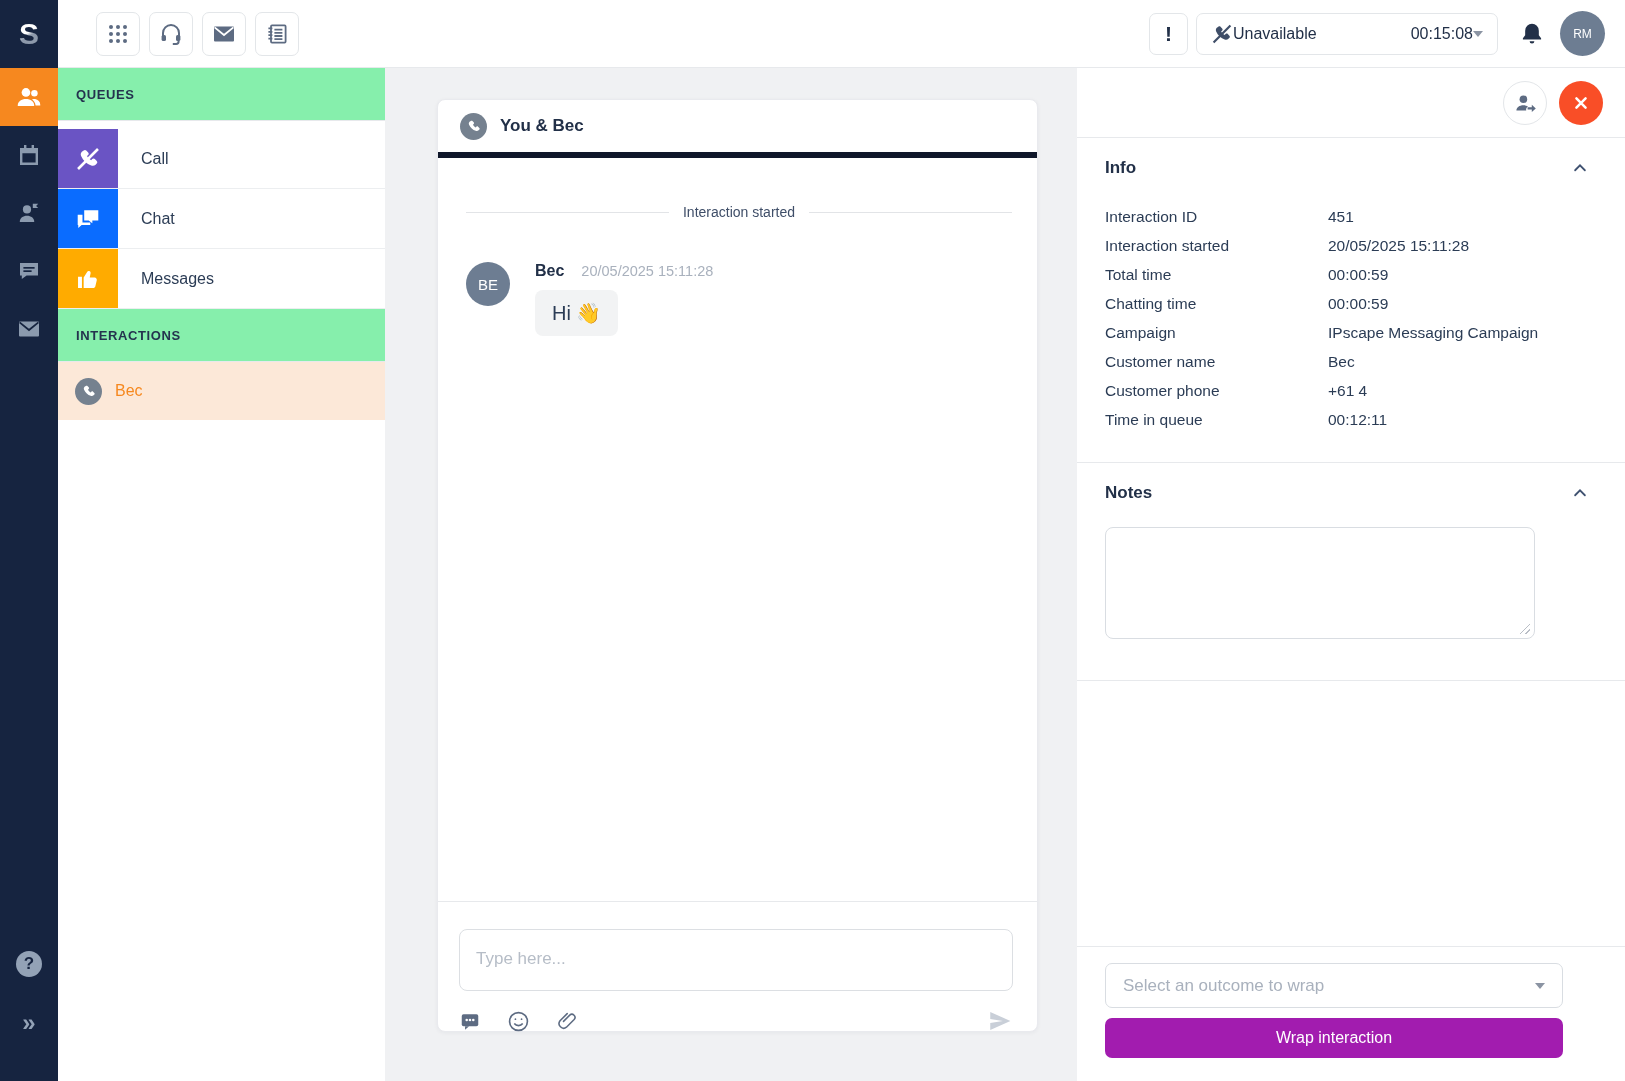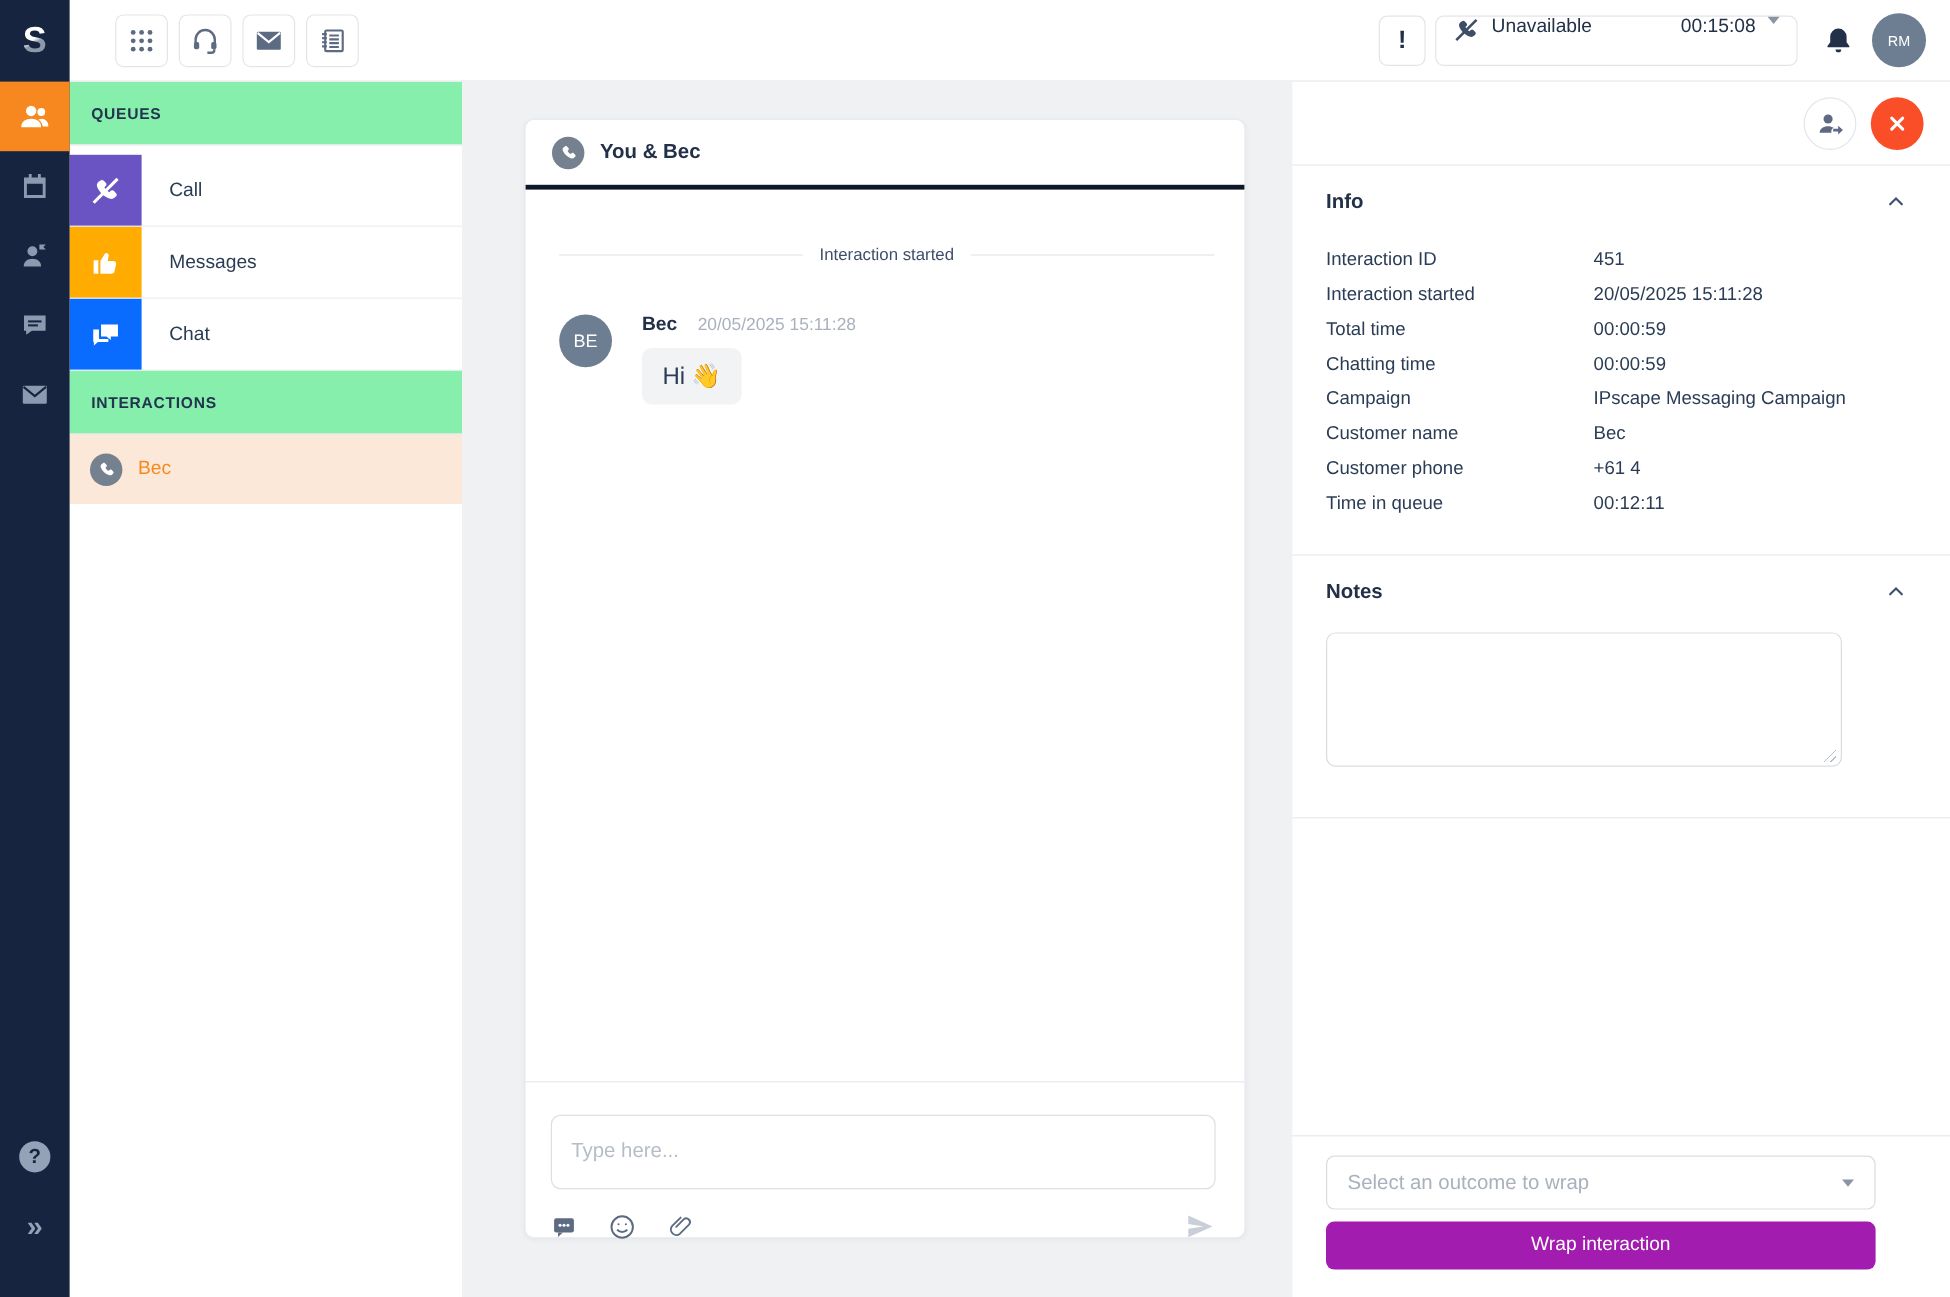--- a/index.html
+++ b/index.html
@@ -19,21 +19,21 @@
   .rail-item.active { background:#f6881f; color:#ffffff; }
   .rail-bottom { margin-top:auto; display:flex; flex-direction:column; align-items:center; gap:34px; padding-bottom:46px; }
   .help-bubble { width:26px; height:26px; border-radius:50%; background:#93a2b6; color:#162440; font-weight:bold; font-size:17px; display:flex; align-items:center; justify-content:center; }
   .expand-glyph { color:#93a2b6; font-size:24px; font-weight:bold; line-height:1; }
 
   
   .topbar { position:absolute; left:58px; top:0; right:0; height:68px; background:#fff; border-bottom:1px solid #e7e9ec; display:flex; align-items:center; padding:0 20px 0 38px; z-index:5; }
   .app-btn { width:44px; height:44px; border:1px solid #e3e6e9; border-radius:7px; background:#fff; display:flex; align-items:center; justify-content:center; color:#5d6b82; margin-right:9px; cursor:pointer; }
   .topbar-right { margin-left:auto; display:flex; align-items:center; }
   .alert-btn { width:39px; height:42px; border:1px solid #e3e6e9; border-radius:7px; background:#fff; color:#223048; font-size:21px; font-weight:bold; display:flex; align-items:center; justify-content:center; margin-right:8px; cursor:pointer; }
-  .status-pill { width:302px; height:42px; border:1px solid #e3e6e9; border-radius:7px; background:#fff; display:flex; align-items:flex-start; padding:0 14px; gap:10px; cursor:pointer; }
+  .status-pill { width:302px; height:42px; border:1px solid #e3e6e9; border-radius:7px; background:#fff; display:flex; align-items:center; padding:0 14px; gap:0; cursor:pointer; }
   .status-label { font-size:16px; color:#223048; }
   .status-timer { margin-left:auto; font-size:16px; color:#223048; }
   .caret-down { width:0; height:0; border-left:5px solid transparent; border-right:5px solid transparent; border-top:6px solid #8b94a3; }
   .bell-btn { margin:0 15px 0 21px; color:#223048; cursor:pointer; }
   .avatar { width:45px; height:45px; border-radius:50%; background:#6d7d92; color:#fff; font-size:12px; display:flex; align-items:center; justify-content:center; cursor:pointer; }
 
   
   .content { position:absolute; left:58px; top:68px; right:0; bottom:0; background:#f0f1f3; }
 
   
@@ -47,21 +47,21 @@
   .tile-email { background:#00b8d9; }
   .tile-chat { background:#0a6cff; }
   .tile-messages { background:#ffab00; }
   .queue-label { margin-left:23px; font-size:16px; color:#2b3c55; }
   .interaction-item { height:58px; display:flex; align-items:center; padding-left:17px; gap:13px; background:#fce8d8; cursor:pointer; }
   .wa-circle { width:27px; height:27px; border-radius:50%; background:#75818f; display:flex; align-items:center; justify-content:center; color:#fff; flex:none; }
   .interaction-label { color:#f6881f; font-size:16px; }
 
   
   .chat-card { position:absolute; left:379px; top:31px; width:601px; height:933px; background:#fff; border:1px solid #e9eaee; border-radius:8px; box-shadow:0 1px 4px rgba(22,36,64,.05); display:flex; flex-direction:column; }
-  .chat-header { height:58px; flex:none; border-bottom:4px solid #0f172a; display:flex; align-items:center; padding:0 22px; gap:13px; }
+  .chat-header { height:58px; flex:none; border-bottom:6px solid #0f172a; display:flex; align-items:center; padding:0 22px; gap:13px; }
   .chat-title { font-size:17px; font-weight:bold; color:#223048; }
   .chat-body { flex:1; padding:46px 25px 0 28px; overflow:hidden; }
   .started-divider { display:flex; align-items:center; gap:14px; font-size:14px; color:#3f4e68; margin-bottom:42px; }
   .started-divider::before, .started-divider::after { content:""; flex:1; height:1px; background:#e2e4e7; }
   .msg-row { display:flex; gap:25px; }
   .msg-avatar { width:44px; height:44px; border-radius:50%; background:#6d7d92; color:#fff; font-size:15px; display:flex; align-items:center; justify-content:center; flex:none; }
   .msg-head { display:flex; align-items:baseline; gap:17px; }
   .msg-name { font-size:16px; font-weight:bold; color:#223048; }
   .msg-time { font-size:14.5px; color:#a9b1bd; }
   .msg-bubble { display:inline-block; background:#f2f3f4; border-radius:8px; padding:11px 17px; font-size:20px; color:#2b3c55; margin-top:10px; }
@@ -239,35 +239,35 @@
       <div class="queue-item">
         <div class="queue-tile tile-call">
           <svg width="26" height="26" viewBox="0 0 24 24" fill="#ffffff">
               <path d="M7.6 3.2c.8-.8 2-.8 2.7 0l2 2c.8.8.8 2 0 2.7l-1.2 1.2c.9 1.9 2.4 3.4 4.3 4.3l1.2-1.2c.8-.8 2-.8 2.7 0l2 2c.8.8.8 2 0 2.7l-1.2 1.2c-1.2 1.2-3 1.5-4.6.8C10.9 17.6 7 13.7 4.9 9.1c-.7-1.6-.4-3.4.8-4.6z" transform="scale(0.88) translate(1.5,1.5)"></path>
               <rect x="-1" y="10.8" width="26" height="2.4" transform="rotate(-45 12 12)"></rect>
             </svg>
         </div>
         <span class="queue-label">Call</span>
       </div>
       <div class="queue-item">
-        <div class="queue-tile tile-messages">
-          <svg width="26" height="26" viewBox="0 0 24 24" fill="#ffffff">
-              <path d="M2.8 10h3.6v10.4H2.8zM8 20.4h8.7c1 0 1.9-.7 2.1-1.7l1.3-5.5c.3-1.3-.7-2.6-2-2.6h-4.5l.8-3.8c.2-1-.4-2-1.4-2.2-.7-.2-1.5.2-1.8.9L8 10.6z"></path>
-            </svg>
-        </div>
-        <span class="queue-label">Messages</span>
-      </div>
-      <div class="queue-item">
         <div class="queue-tile tile-chat">
           <svg width="26" height="26" viewBox="0 0 24 24" fill="#ffffff">
               <path d="M8.5 4h13v9.4H16v2.6l-3.4-2.6H8.5z"></path>
               <path d="M2.5 8h4.4v7.2h7.2v2.4h-8L3 20.2v-2.6h-.5z"></path>
             </svg>
         </div>
         <span class="queue-label">Chat</span>
+      </div>
+      <div class="queue-item">
+        <div class="queue-tile tile-messages">
+          <svg width="26" height="26" viewBox="0 0 24 24" fill="#ffffff">
+              <path d="M2.8 10h3.6v10.4H2.8zM8 20.4h8.7c1 0 1.9-.7 2.1-1.7l1.3-5.5c.3-1.3-.7-2.6-2-2.6h-4.5l.8-3.8c.2-1-.4-2-1.4-2.2-.7-.2-1.5.2-1.8.9L8 10.6z"></path>
+            </svg>
+        </div>
+        <span class="queue-label">Messages</span>
       </div>
     </div>
     <div class="panel-header">
       <span>INTERACTIONS</span>
     </div>
     <div class="interaction-item">
       <span class="wa-circle">
         <svg width="15" height="15" viewBox="0 0 24 24" fill="#ffffff">
             <path d="M7.6 3.2c.8-.8 2-.8 2.7 0l2 2c.8.8.8 2 0 2.7l-1.2 1.2c.9 1.9 2.4 3.4 4.3 4.3l1.2-1.2c.8-.8 2-.8 2.7 0l2 2c.8.8.8 2 0 2.7l-1.2 1.2c-1.2 1.2-3 1.5-4.6.8C10.9 17.6 7 13.7 4.9 9.1c-.7-1.6-.4-3.4.8-4.6z"></path>
           </svg>

